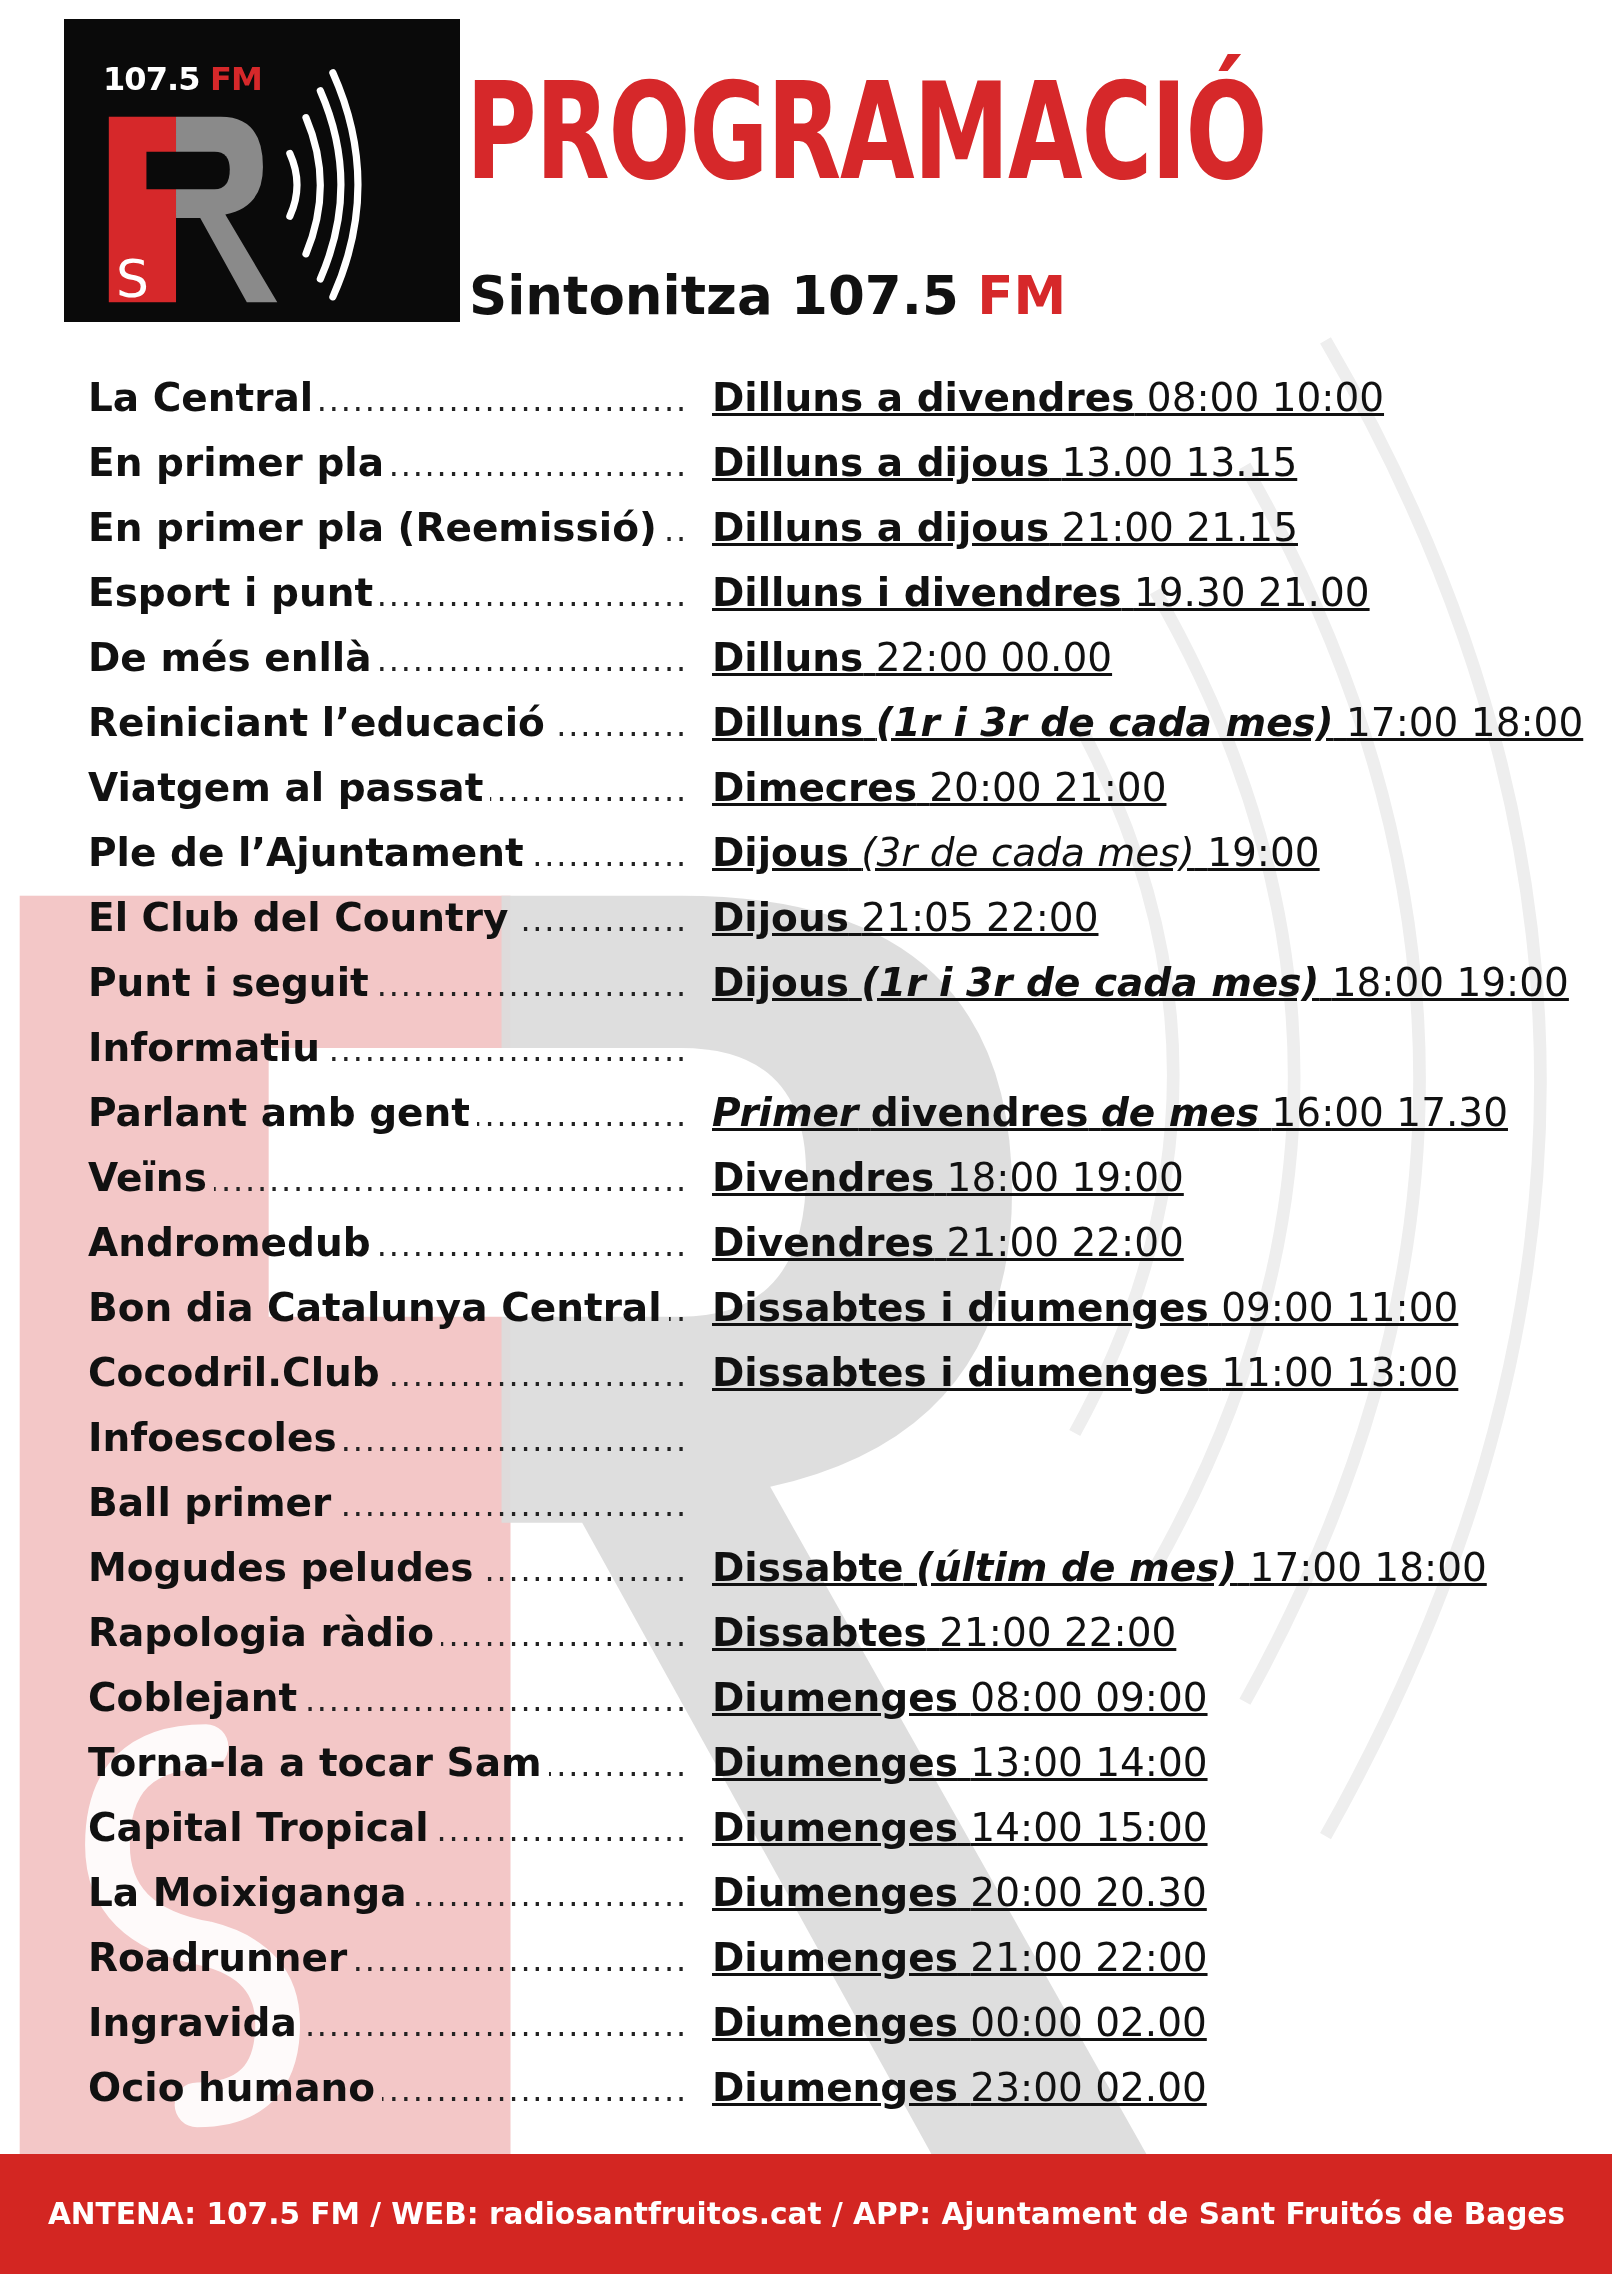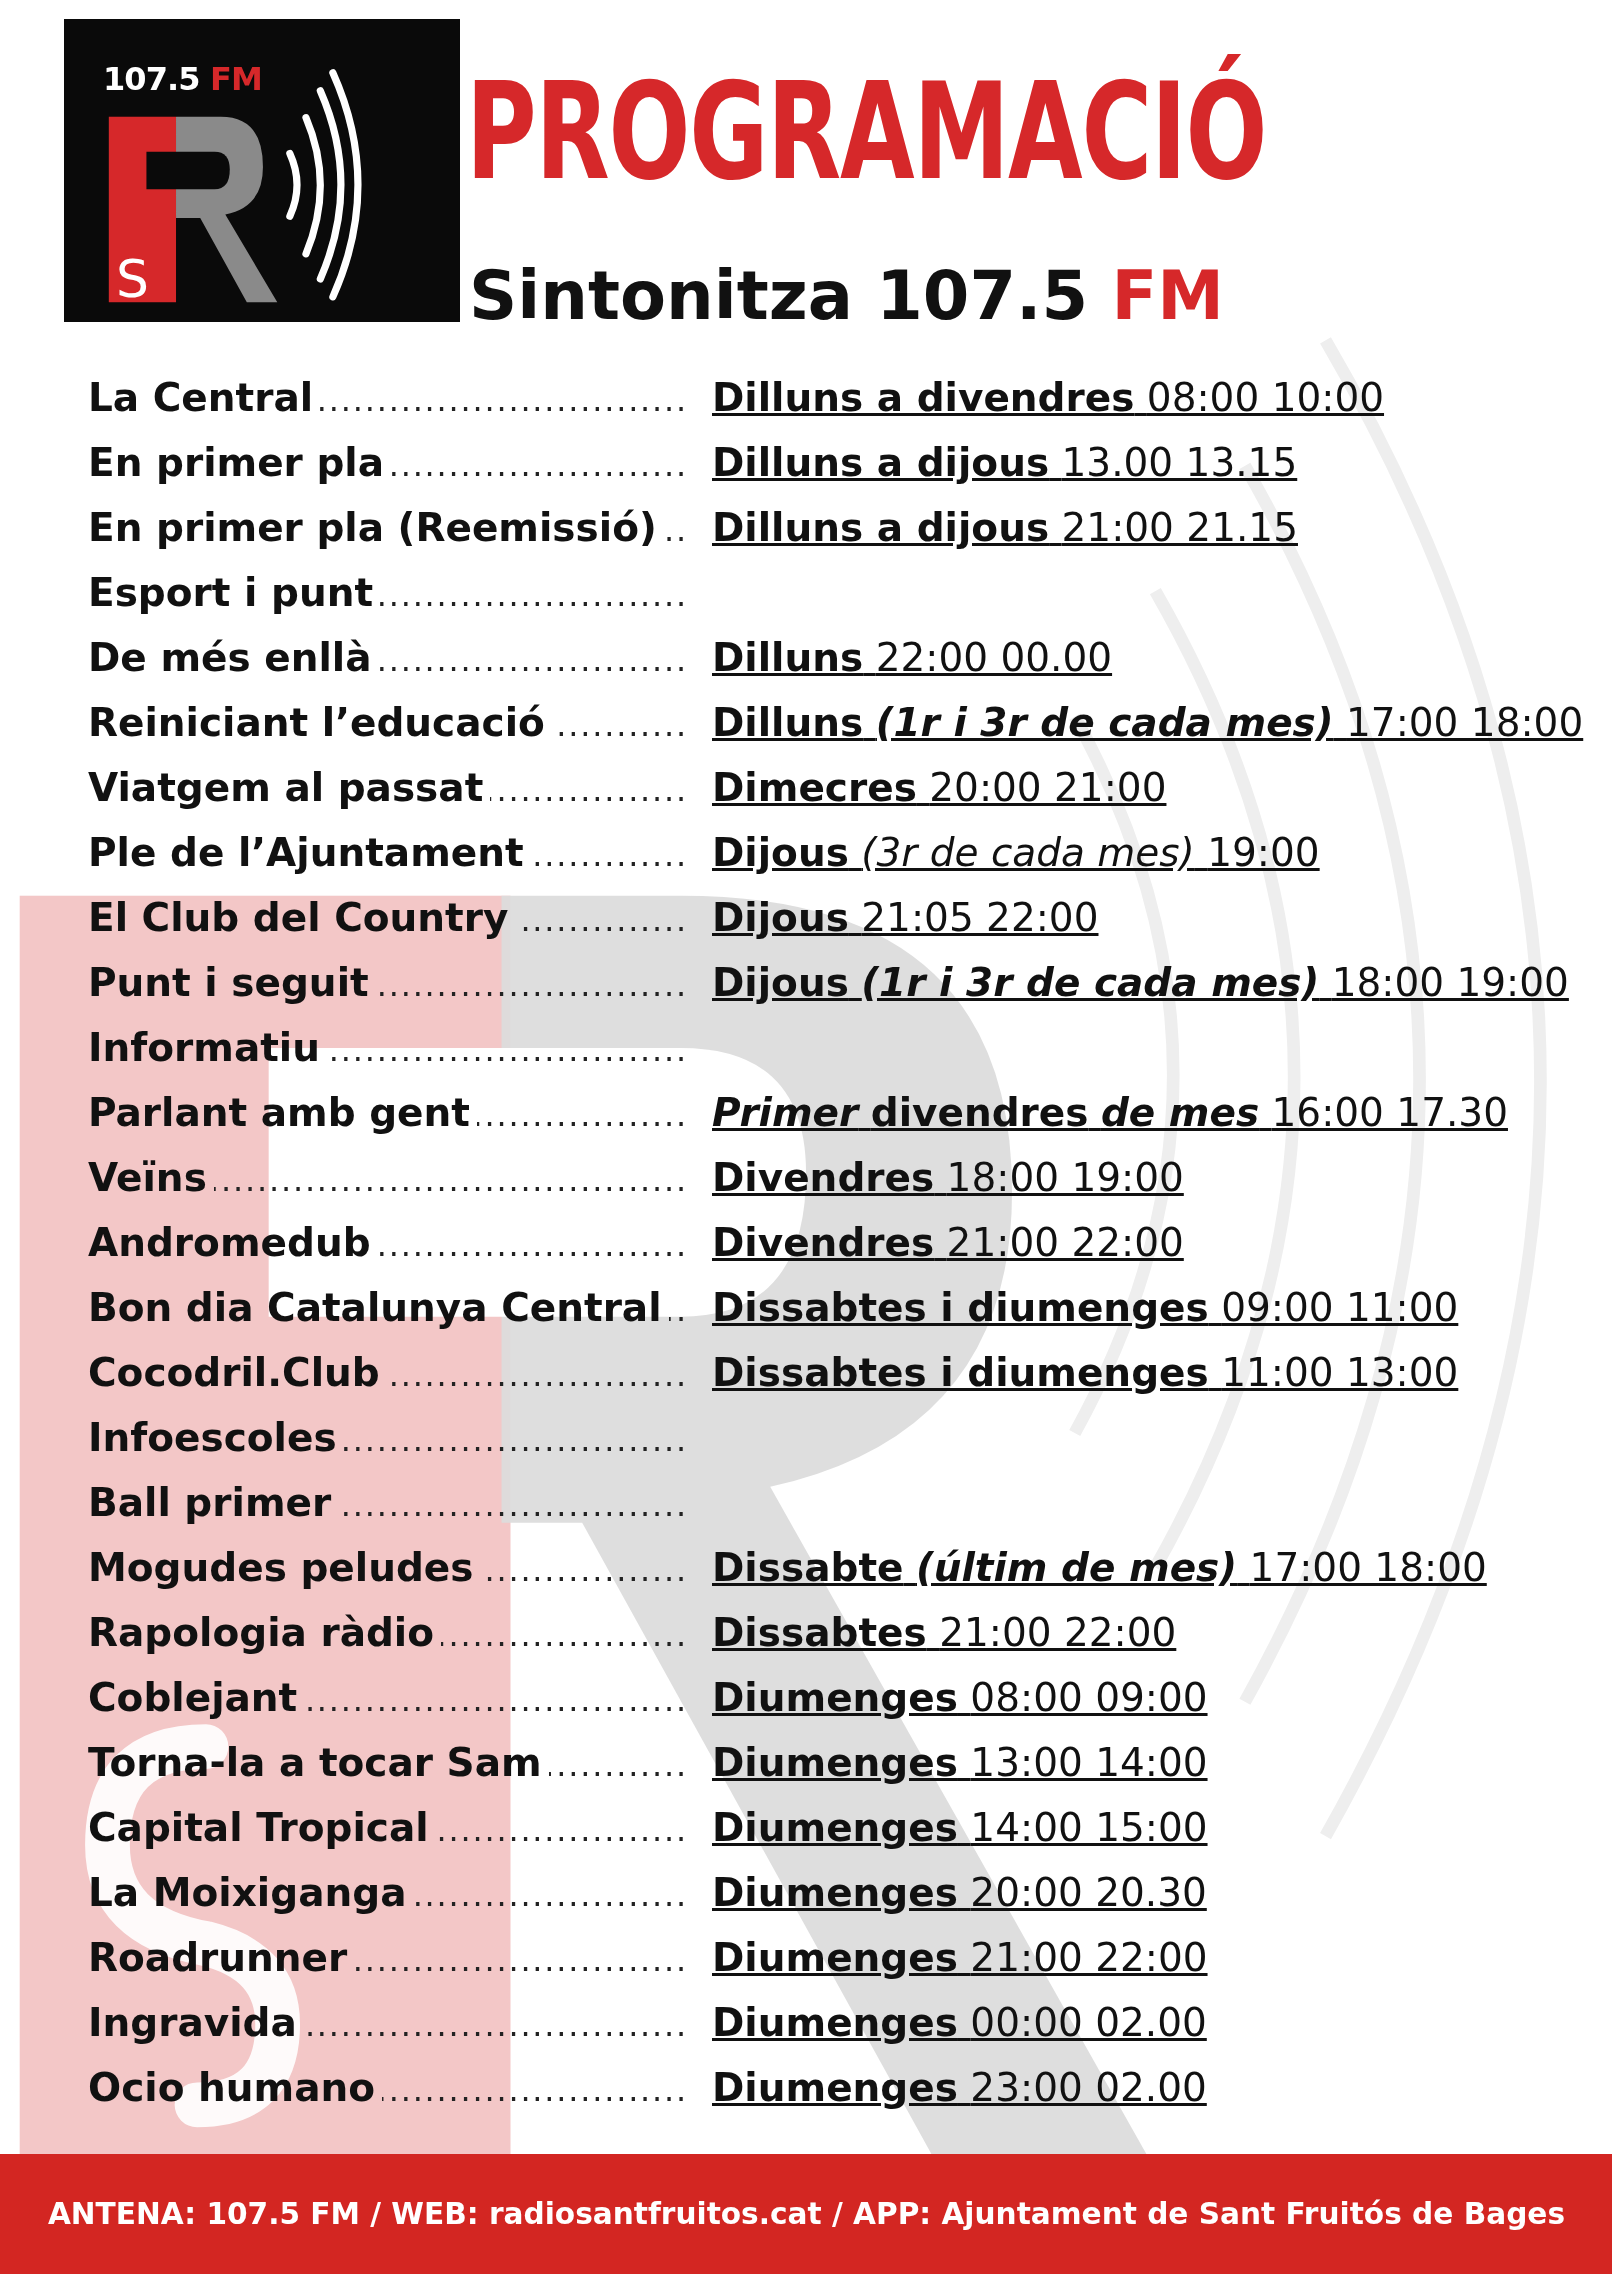--- a/index.html
+++ b/index.html
@@ -21,21 +21,21 @@
   .logo-freq .fm { color: #d6282a; }
   .title {
     position: absolute; left: 466px; top: 56px; z-index: 2;
     font-family: "DejaVu Sans", sans-serif; font-weight: bold;
     font-size: 134px; line-height: 152px; color: #d6282a;
     transform: scaleX(0.72); transform-origin: left top; letter-spacing: -1.8px;
   }
   .subtitle {
     position: absolute; left: 469px; top: 251px; z-index: 2;
     font-family: "DejaVu Sans", sans-serif; font-weight: bold;
-    font-size: 67px; line-height: 90px; color: #111;
+    font-size: 53px; line-height: 90px; color: #111;
   }
   .subtitle .fm { color: #d6282a; }
   .schedule { position: absolute; left: 88px; top: 365px; width: 1522px; z-index: 2; }
   .row {
     position: relative; height: 65px; display: flex; align-items: center;
     font-size: 39px; white-space: nowrap;
   }
   .row .name-col {
     width: 600px; display: flex; align-items: baseline; overflow: hidden; flex: none;
   }
@@ -123,20 +123,21 @@
         <span class="name">En primer pla (Reemissió)</span>
         <span class="dots">................................................</span>
       </div>
       <div class="sched"><span class="days">Dilluns a dijous</span> <span class="times">21:00 21.15</span> </div>
     </div>
     <div class="row">
       <div class="name-col">
         <span class="name">Esport i punt</span>
         <span class="dots">................................................</span>
       </div>
+      <div class="sched"><span class="days">Dilluns i divendres</span> <span class="times">19.30 21.00</span> </div>
     </div>
     <div class="row">
       <div class="name-col">
         <span class="name">De més enllà</span>
         <span class="dots">................................................</span>
       </div>
       <div class="sched"><span class="days">Dilluns</span> <span class="times">22:00 00.00</span> </div>
     </div>
     <div class="row">
       <div class="name-col">

